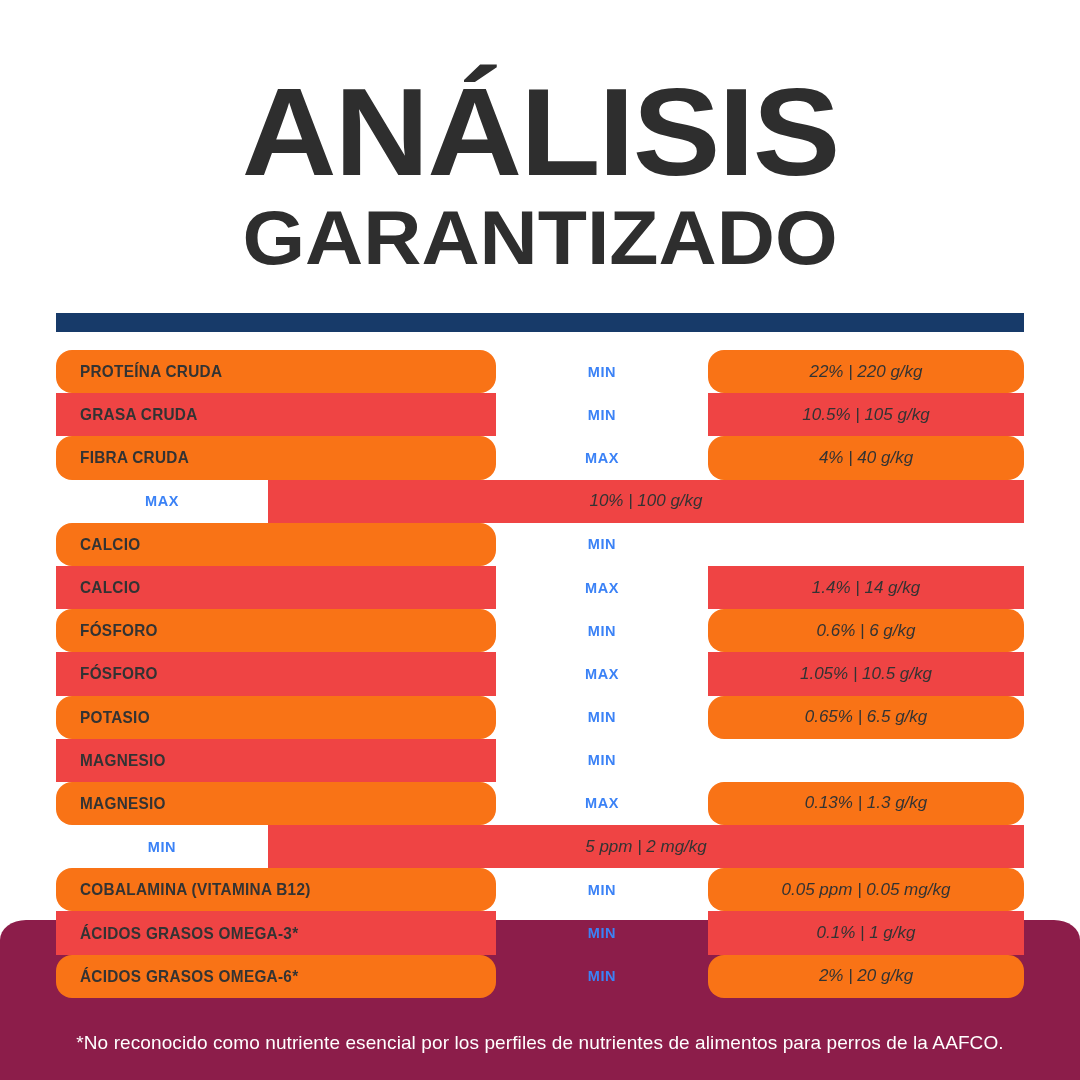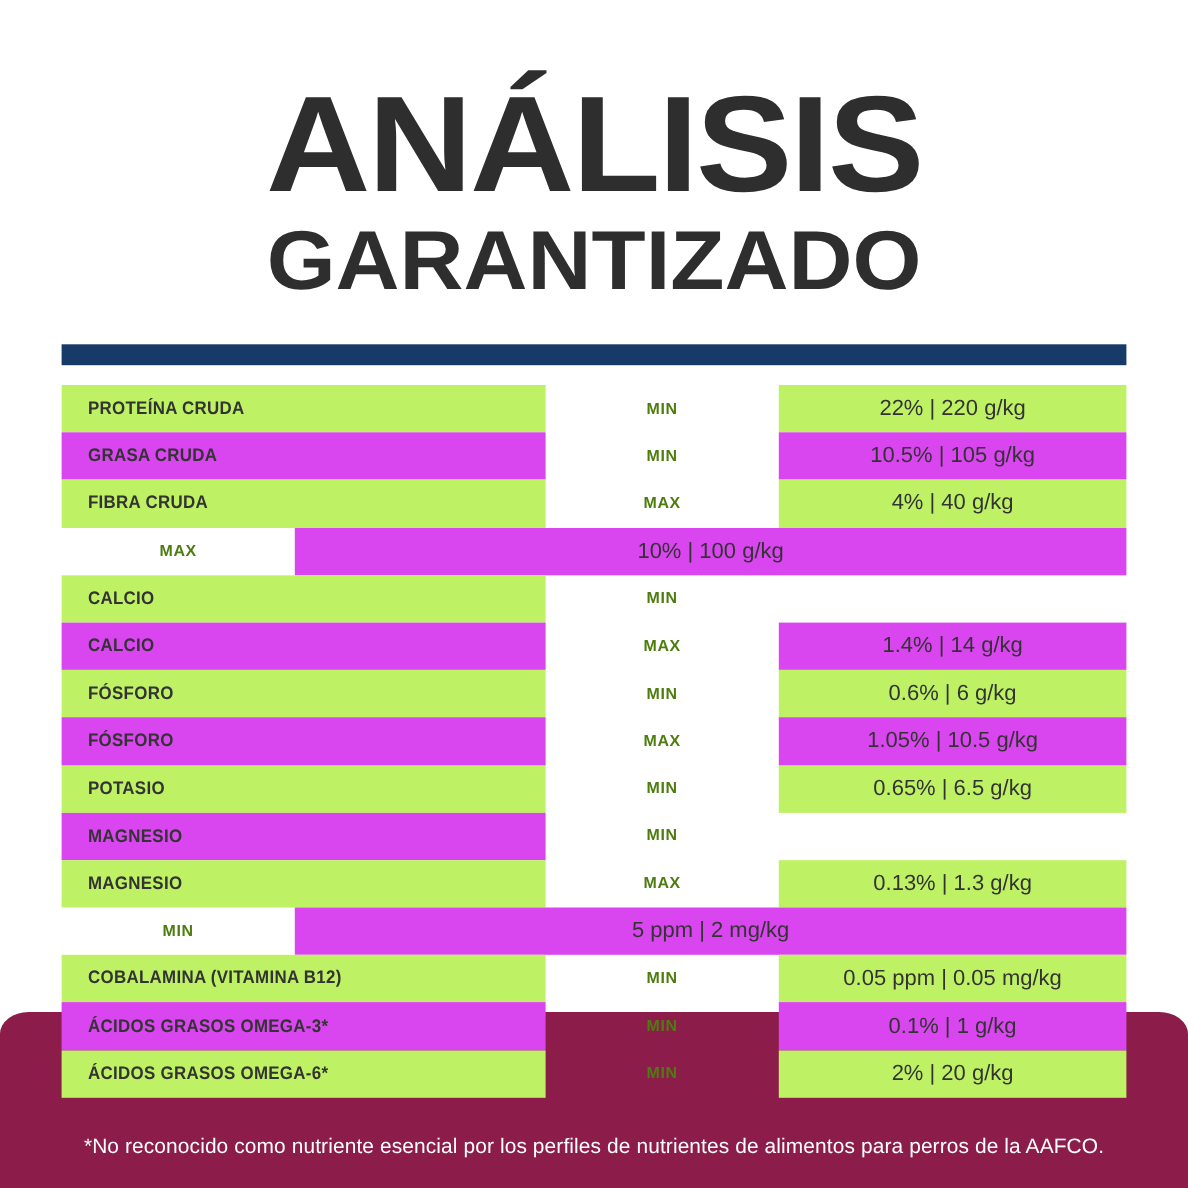--- a/index.html
+++ b/index.html
@@ -95,41 +95,43 @@
   }
   .cell-minmax {
     width: 180px;
     display: flex;
     align-items: center;
     justify-content: center;
     font-family: "Liberation Sans", sans-serif;
     font-weight: bold;
     font-size: 14.5px;
     letter-spacing: 0.6px;
-    color: #4d7c0f;
+    color: #3b82f6;
   }
   .cell-gap2 {
     width: 16px;
   }
   .cell-value {
     flex: 1;
     display: flex;
     align-items: center;
     justify-content: center;
     font-family: "Liberation Sans", sans-serif;
-    font-size: 20px;
+    font-size: 17px;
     color: #333333;
+    font-style: italic;
   }
   .shade-a .cell-name,
   .shade-a .cell-value {
-    background: #bef264;
+    background: #f97316;
+    border-radius: 16px;
   }
   .shade-b .cell-name,
   .shade-b .cell-value {
-    background: #d946ef;
+    background: #ef4444;
   }
 
   
   .footer-wrap {
     position: absolute;
     left: 0;
     bottom: 0;
     width: 1080px;
     height: 160px;
   }

